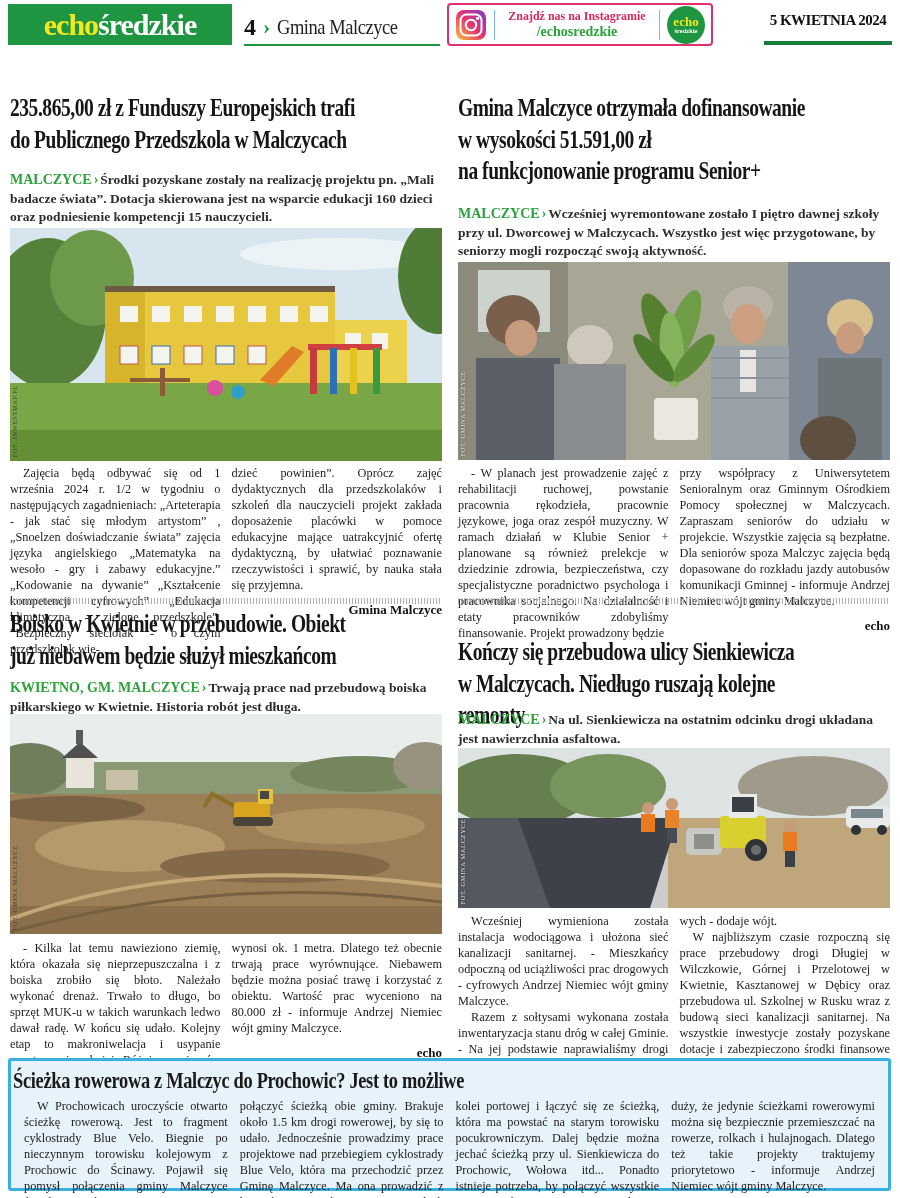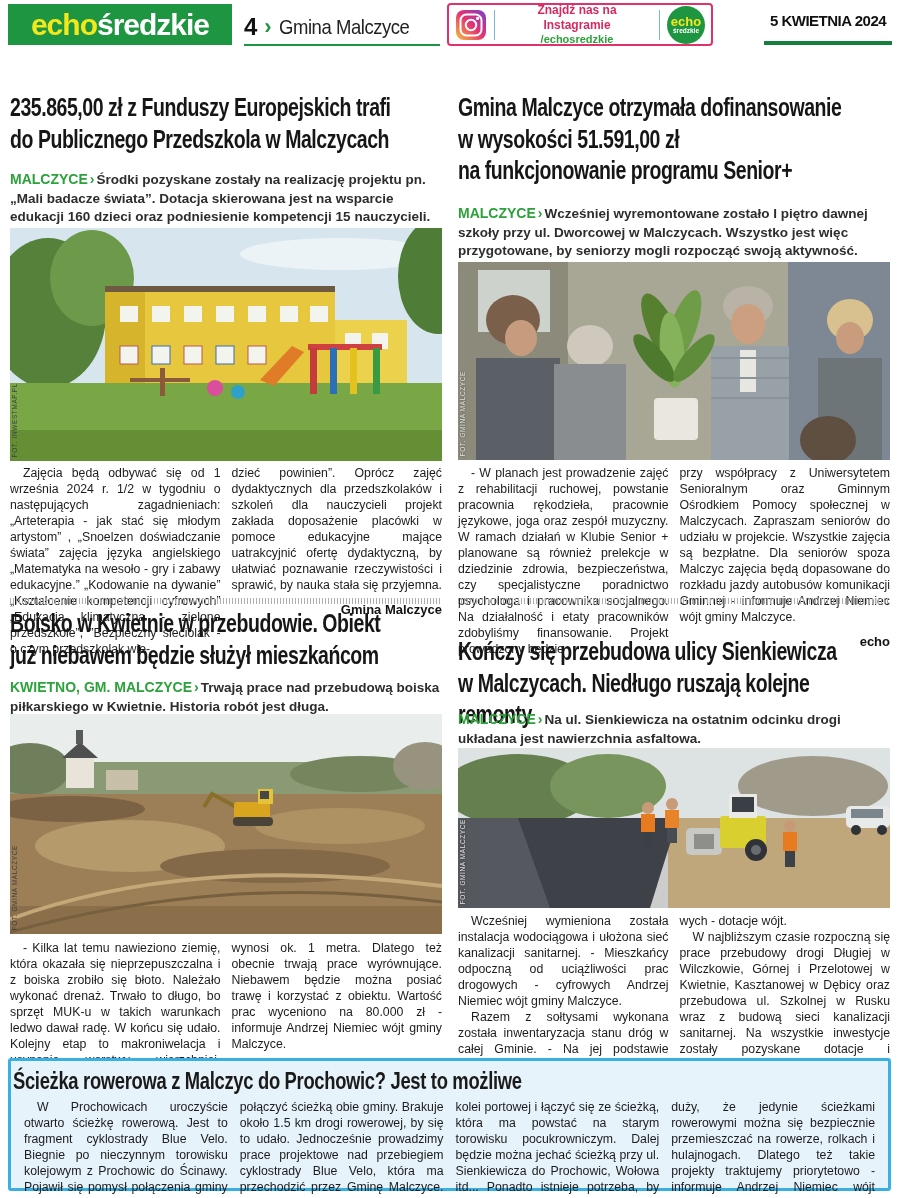--- a/index.html
+++ b/index.html
@@ -1,19 +1,19 @@
 <!DOCTYPE html>
 <html><head>
 <meta charset="utf-8">
 <style>
   * { margin:0; padding:0; box-sizing:border-box; }
   html,body { background:#fff; }
   .page {
     position:relative; width:900px; height:1198px; margin:0 auto;
-    background:#fff; font-family:Liberation Sans, sans-serif;
+    background:#fff; font-family:Liberation Serif, serif;
     color:#1c1c1c; overflow:hidden;
   }
   
   .masthead { position:absolute; top:0; left:0; width:900px; height:52px; }
   .logo-box {
     position:absolute; left:8px; top:4px; width:224px; height:41px;
     background:#1e9641; display:flex; align-items:center; justify-content:center;
     font-weight:bold; font-size:30px; letter-spacing:-1px;
   }
   .logo-box .p1 { color:#f4e81c; }
@@ -25,21 +25,21 @@
   .section-title { font-size:21px; color:#222; letter-spacing:-0.5px; transform:scaleX(.88); transform-origin:0 50%; white-space:nowrap; }
   .ig-banner {
     position:absolute; left:447px; top:3px; width:266px; height:43px;
     border:2px solid #e0316d; border-radius:4px; background:#fff;
     display:flex; align-items:center; padding:0 6px; gap:7px;
   }
   .ig-icon { width:32px; height:32px; flex:0 0 auto; }
   .ig-sep { width:1px; height:30px; background:#79b8d9; }
   .ig-text { flex:1; text-align:center; line-height:1.15; }
   .ig-text .l1 { color:#d6295f; font-weight:bold; font-size:13px; display:block; transform:scaleX(.92); }
-  .ig-text .l2 { color:#2ba23a; font-weight:bold; font-size:11px; display:block; }
+  .ig-text .l2 { color:#2ba23a; font-weight:bold; font-size:14px; display:block; }
   .echo-badge {
     width:38px; height:38px; border-radius:50%; background:#1e9641; flex:0 0 auto;
     display:flex; flex-direction:column; align-items:center; justify-content:center; line-height:1;
   }
   .echo-badge .b1 { color:#f4e81c; font-weight:bold; font-size:13px; }
   .echo-badge .b2 { color:#fff; font-size:6.5px; font-weight:bold; }
   .date-wrap { position:absolute; right:8px; top:12px; width:128px; height:33px;
     border-bottom:4px solid #15803d; font-size:15px; font-weight:bold; color:#111;
     text-align:center; letter-spacing:-0.5px; }
   
@@ -319,21 +319,21 @@
       <circle cx="424" cy="82" r="5" fill="#2f3236"></circle>
     </svg>
     <div class="credit light">FOT. GMINA MALCZYCE</div>
   </div>
   <div class="abs body-cols" style="left:458px; top:914px; width:432px;">
     <div class="bcol">
       <p>Wcześniej wymieniona została instalacja wodociągowa i ułożona sieć kanalizacji sanitarnej. - Mieszkańcy odpoczną od uciążliwości prac drogowych - cyfrowych Andrzej Niemiec wójt gminy Malczyce.</p>
       <p>Razem z sołtysami wykonana została inwentaryzacja stanu dróg w całej Gminie. - Na jej podstawie naprawialiśmy drogi asfaltowe, a obecnie trwają prace poprawy nawierzchni dróg grunto-</p>
     </div>
     <div class="bcol">
-      <p class="noind">wych - dotacje wójt.</p>
+      <p class="noind">wych - dodaje wójt.</p>
       <p>W najbliższym czasie rozpoczną się prace przebudowy drogi Długiej w Wilczkowie, Górnej i Przelotowej w Kwietnie, Kasztanowej w Dębicy oraz przebudowa ul. Szkolnej w Rusku wraz z budową sieci kanalizacji sanitarnej. Na wszystkie inwestycje zostały pozyskane dotacje i zabezpieczono środki finansowe na wkład własny.</p>
       <div class="sig">echo</div>
     </div>
   </div>
 
   <div class="bottom-box">
     <div style="padding:2px 14px 0 2px;">
       <div class="box-headline">Ścieżka rowerowa z Malczyc do Prochowic? Jest to możliwe</div>
     </div>
     <div class="box-cols">

